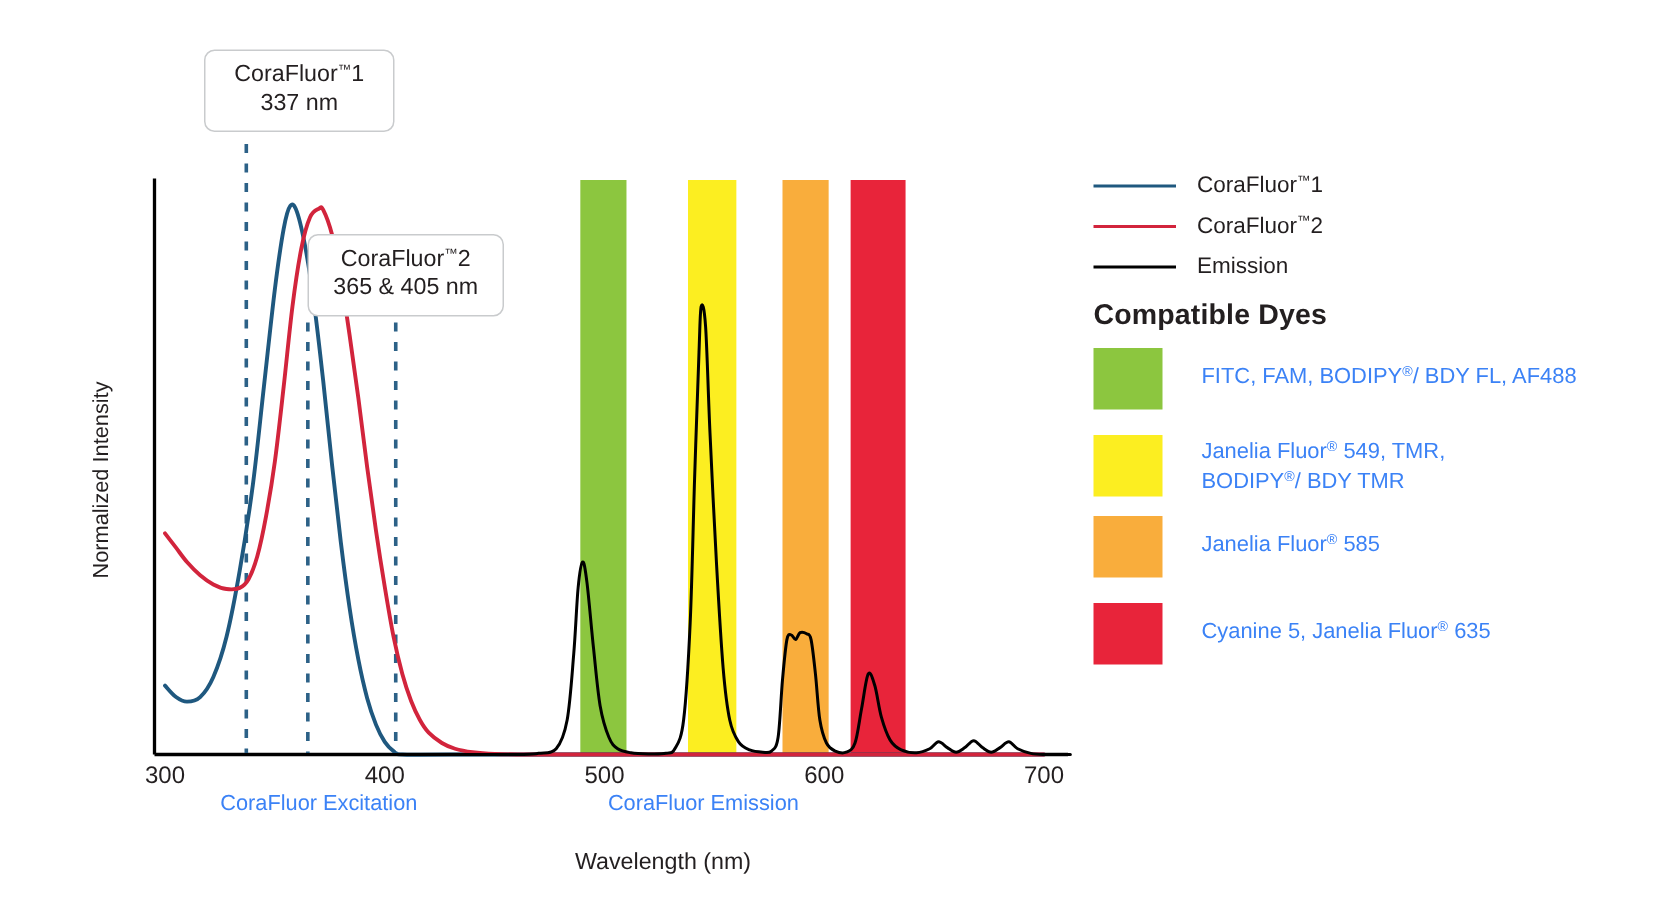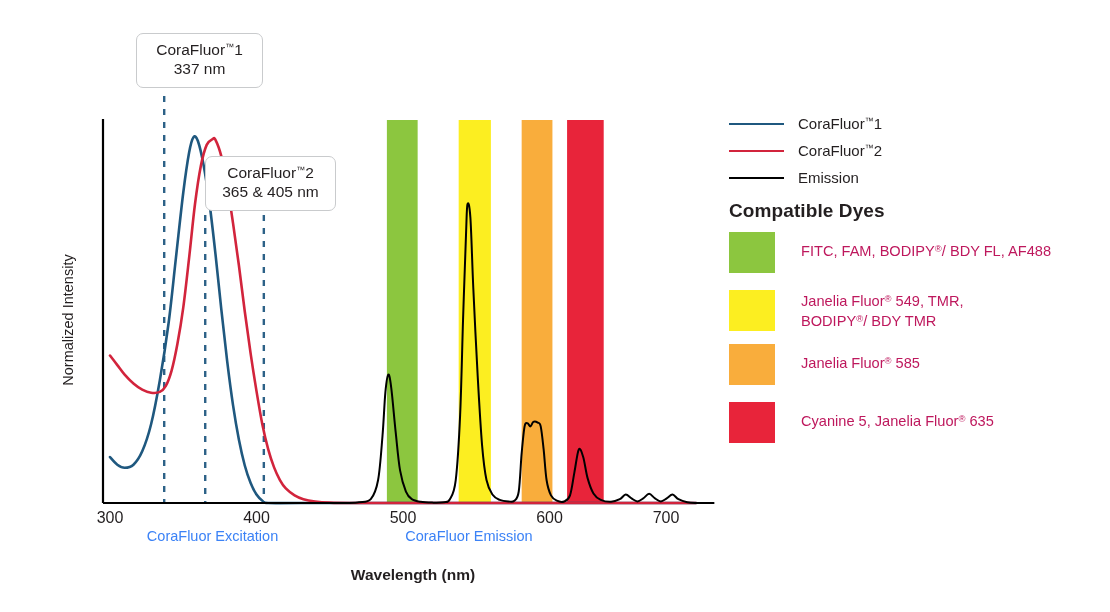--- a/index.html
+++ b/index.html
@@ -29,42 +29,42 @@
 
   
   .axis-tick{
     position:absolute;font-size:16px;color:#231f20;text-align:center;
     width:60px;
   }
   .axis-sub{
     position:absolute;font-size:14.5px;color:#3b82f6;text-align:center;
   }
   #xlabel{
-    position:absolute;left:293px;top:566px;width:240px;text-align:center;
-    font-size:15.5px;color:#231f20;font-weight:bold;
+    position:absolute;left:322px;top:566px;width:240px;text-align:center;
+    font-size:15.5px;color:#231f20;
   }
   #ylabel{
     position:absolute;left:-22px;top:312px;width:180px;text-align:center;
     font-size:14.5px;color:#231f20;
     transform:rotate(-90deg);transform-origin:50% 50%;
   }
 
   
   #legend{position:absolute;left:729px;top:110px;width:330px;}
   .legend-row{display:flex;align-items:center;height:27px;}
   .legend-line{width:55px;height:0;border-top-width:2.6px;border-top-style:solid;margin-right:14px;flex:0 0 55px;}
   .legend-text{font-size:15px;color:#231f20;white-space:nowrap;}
   .legend-text sup{font-size:9px;vertical-align:0.52em;}
 
   
   #dyes-title{position:absolute;left:729px;top:200px;font-size:19px;font-weight:600;color:#231f20;letter-spacing:0.1px;}
   #dyes{position:absolute;left:729px;top:232px;width:370px;}
   .dye-row{display:flex;align-items:flex-start;margin-bottom:17px;}
   .dye-swatch{width:46px;height:41px;flex:0 0 46px;margin-right:26px;}
-  .dye-text{font-size:14.6px;color:#be185d;line-height:1.35;padding-top:10px;}
+  .dye-text{font-size:14.6px;color:#3b82f6;line-height:1.35;padding-top:10px;}
   .dye-text .ln{display:block;white-space:nowrap;}
   .dye-text sup{font-size:9.5px;vertical-align:0.45em;}
 </style>
 </head>
 <body>
 
 <div id="figure">
 
   <svg class="plot-svg" id="plot-svg" viewBox="0 0 1110 612">
       <g>
@@ -97,21 +97,21 @@
   <div class="callout" id="callout-2">
     <span class="l1"><span>CoraFluor</span><sup>™</sup><span>2</span></span>
     <span class="l2">365 &amp; 405 nm</span>
   </div>
 
   <div id="axis-texts">
       <div class="axis-tick" style="left: 80px; top: 509px;">300</div>
       <div class="axis-tick" style="left: 226.5px; top: 509px;">400</div>
       <div class="axis-tick" style="left: 373px; top: 509px;">500</div>
       <div class="axis-tick" style="left: 519.5px; top: 509px;">600</div>
-      <div class="axis-tick" style="left: 636px; top: 509px;">700</div>
+      <div class="axis-tick" style="left: 666px; top: 509px;">700</div>
       <div class="axis-sub" style="width: 230px; left: 97.55px; top: 528px;">CoraFluor Excitation</div>
       <div class="axis-sub" style="width: 230px; left: 353.925px; top: 528px;">CoraFluor Emission</div>
     </div>
 
   <div id="xlabel">Wavelength (nm)</div>
   <div id="ylabel">Normalized Intensity</div>
 
   <div id="legend">
       <div class="legend-row">
         <span class="legend-line" style="border-top-color: rgb(31, 88, 127);"></span>

